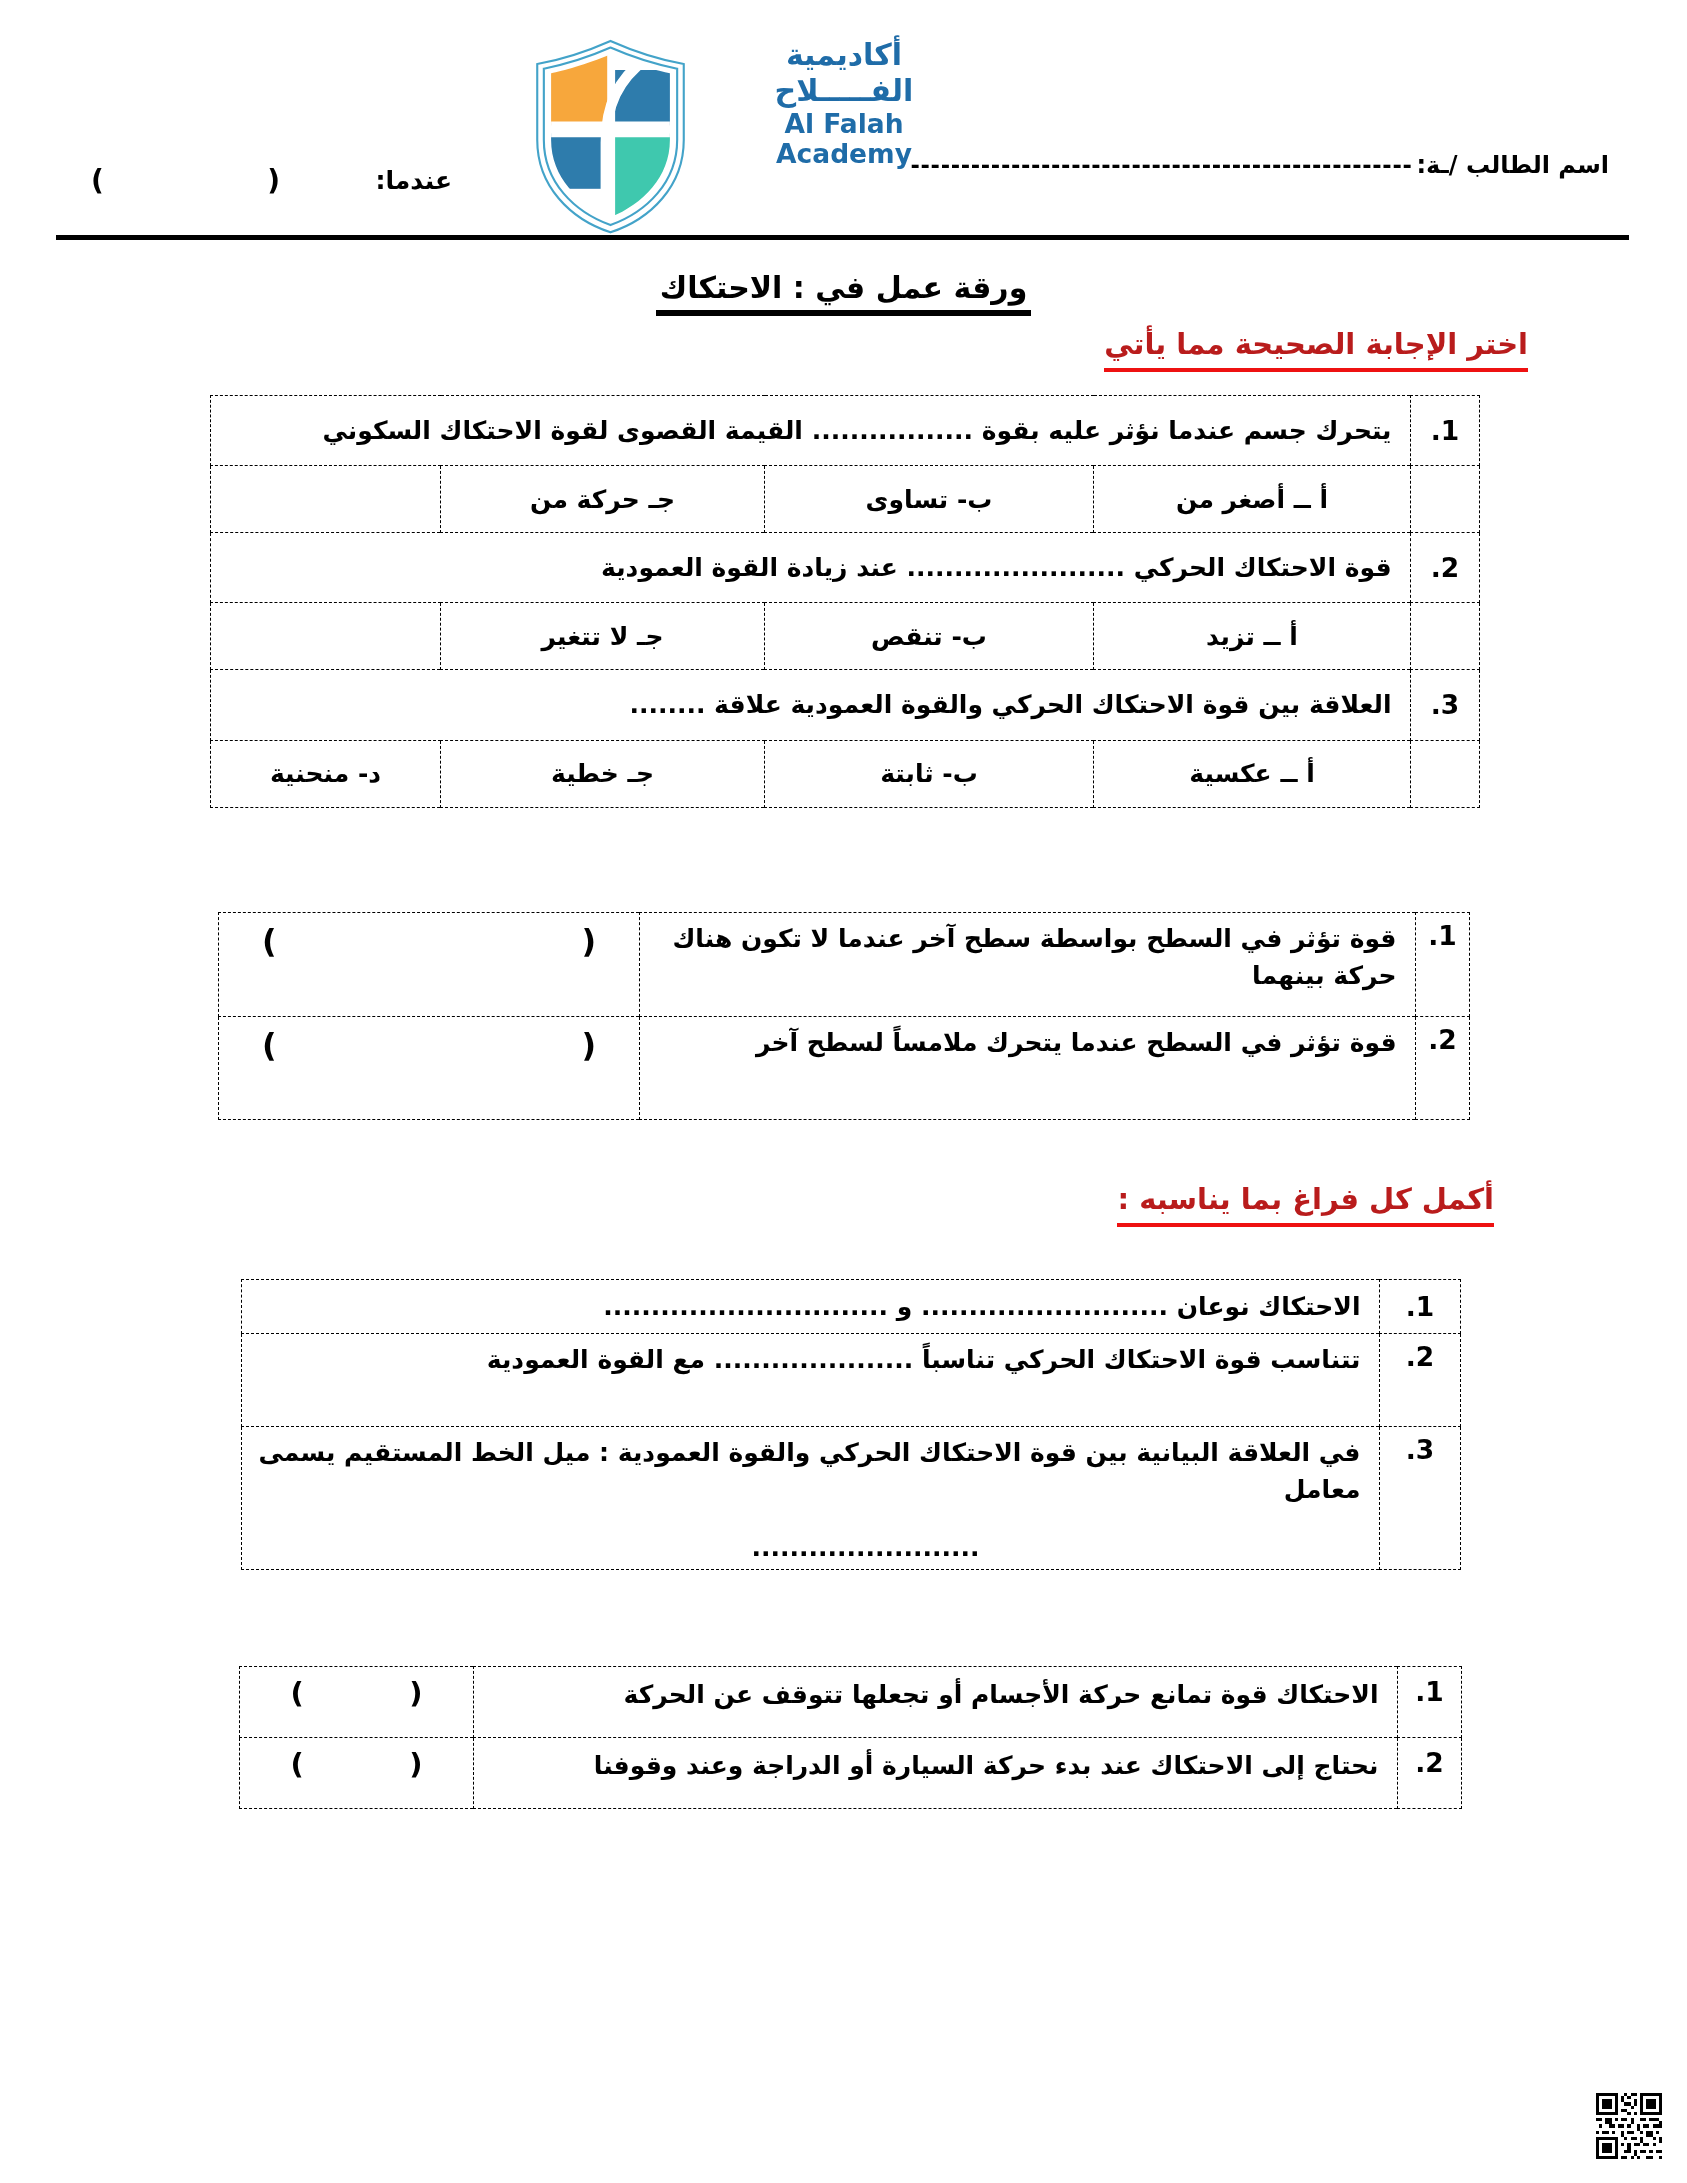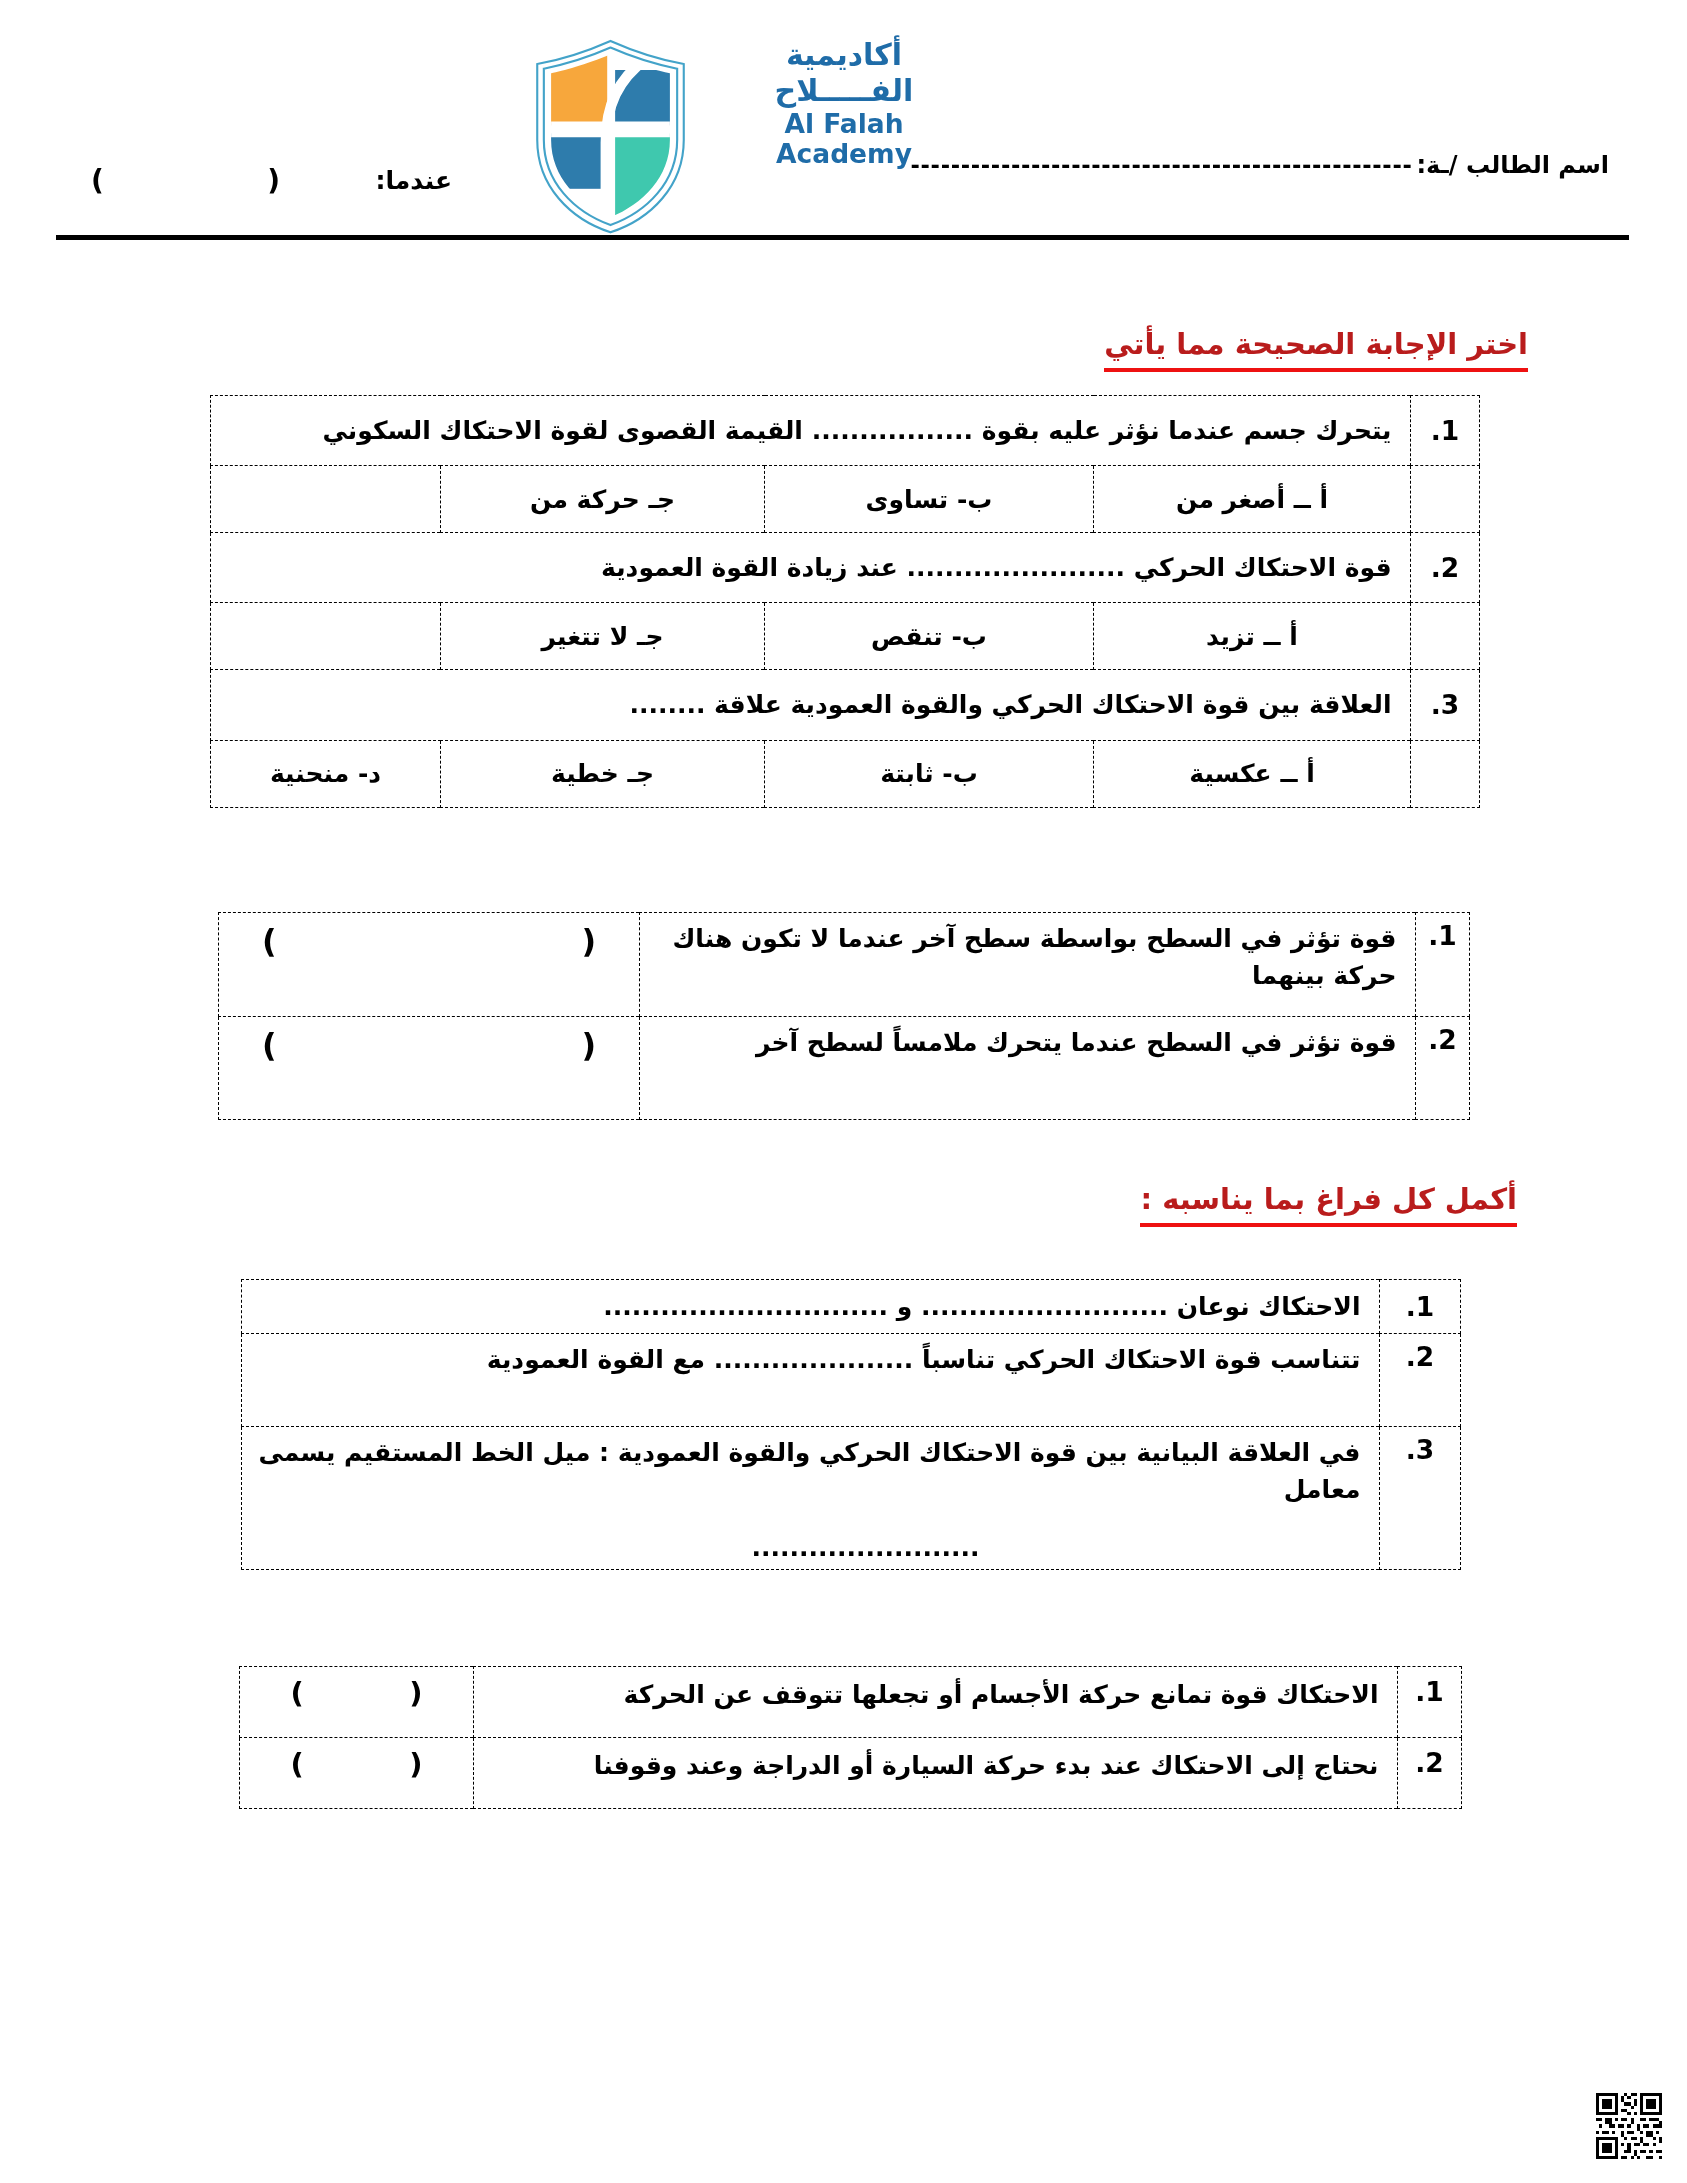--- a/index.html
+++ b/index.html
@@ -17,21 +17,21 @@
   .logo-text{margin-left:18.5px;width:251px;text-align:center;color:#1f6ca8;}
   .logo-ar{font-size:30px;line-height:1.2;}
   .logo-en{font-size:26.5px;line-height:1.15;letter-spacing:0px;}
   .top-rule{position:absolute;top:235px;left:56px;width:1573px;height:4.6px;background:#000;}
   
   .title-wrap{position:absolute;top:270px;left:0;width:1687px;text-align:center;}
   .title{display:inline-block;font-size:30px;border-bottom:6px solid #000;padding:0 4px 5.3px 4px;direction:rtl;}
   .red-heading{position:absolute;direction:rtl;color:#b91c1c;font-size:29px;border-bottom:4.6px solid #ee1111;padding-bottom:6.6px;white-space:nowrap;}
   .h-mcq{top:327px;right:159px;}
   .h-term{top:834px;right:179px;}
-  .h-fill{top:1182px;right:170px;}
+  .h-fill{top:1182px;right:193px;}
   .h-tf{top:1561px;right:179px;}
   
   table{border-collapse:collapse;table-layout:fixed;position:absolute;direction:rtl;}
   td{border:1.3px dashed #000;font-size:25px;overflow:hidden;}
   .num-cell{text-align:center;vertical-align:middle;font-size:26.5px;}
   .q-cell{text-align:right;vertical-align:middle;padding:2.6px 18.5px 2.6px 6.6px;line-height:1.5;}
   .opt-cell{text-align:center;vertical-align:middle;}
   .t-mcq{left:210px;top:395px;width:1268px;}
   .t-mcq td{height:64px;}
   .t-term{left:218px;top:912px;width:1251px;}
@@ -88,20 +88,23 @@
       </svg>
     </span>
     <span class="logo-text">
       <div class="logo-ar">أكاديمية الفـــــلاح</div>
       <div class="logo-en">Al Falah Academy</div>
     </span>
   </div>
 
   <div class="top-rule"></div>
 
+  <div class="title-wrap">
+    <span class="title">ورقة عمل في : الاحتكاك</span>
+  </div>
 
   <div class="red-heading h-mcq">اختر الإجابة الصحيحة مما يأتي</div>
 
   <table class="t-mcq">
     <colgroup>
         <col style="width:69px">
         <col style="width:317px">
         <col style="width:329px">
         <col style="width:324px">
         <col style="width:230px">

